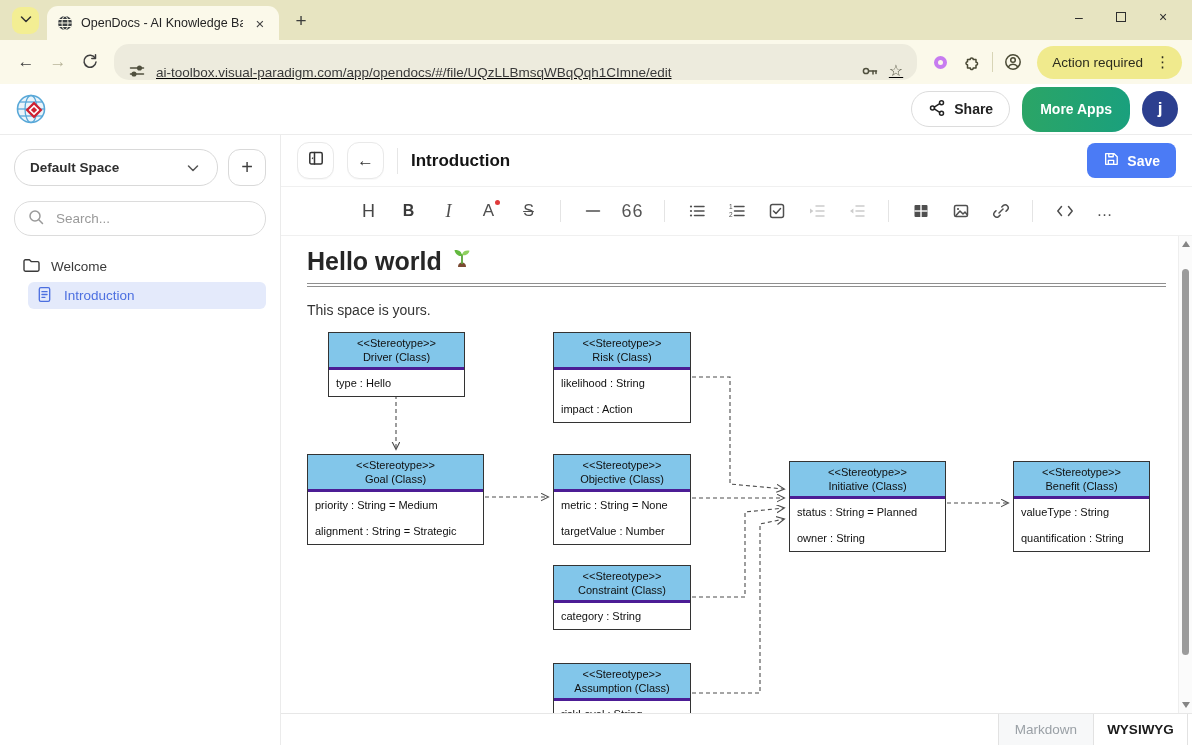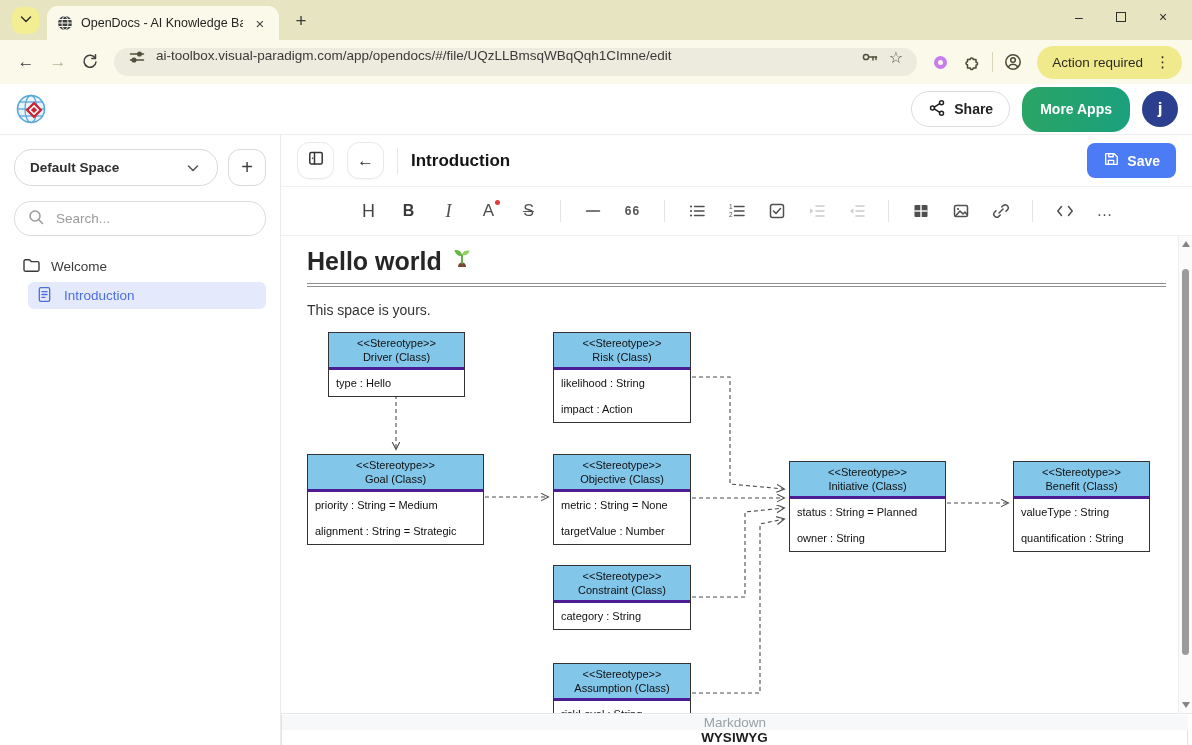--- a/index.html
+++ b/index.html
@@ -15,22 +15,22 @@
   .tab-title{font-size:12.5px;color:#242424;flex:1;white-space:nowrap;overflow:hidden;}
   .tab-close{font-size:15px;color:#444;width:18px;height:18px;display:flex;align-items:center;justify-content:center;border-radius:50%;}
   .new-tab{font-size:19px;color:#3c3c3c;width:28px;height:28px;display:flex;align-items:center;justify-content:center;margin:0 0 5px 8px;}
   .win-controls{margin-left:auto;display:flex;align-self:flex-start;height:34px;}
   .win-btn{width:42px;display:flex;align-items:center;justify-content:center;font-size:14px;color:#2e2e2e;}
   .win-max{width:10px;height:10px;border:1.4px solid #2e2e2e;display:inline-block;}
 
   .chrome-nav{height:44px;background:#fbf9ea;display:flex;align-items:center;padding:0 10px;}
   .nav-btn{width:32px;height:32px;display:flex;align-items:center;justify-content:center;font-size:17px;color:#3f3f3f;border-radius:50%;}
   .nav-btn.disabled{color:#b8b59a;}
-  .url-pill{flex:1;height:28px;background:#edebdd;border-radius:15px;display:flex;align-items:flex-start;
-    padding:0 14px;margin:0 8px;gap:10px;min-width:0;}
+  .url-pill{flex:1;height:36px;background:#edebdd;border-radius:15px;display:flex;align-items:flex-end;
+    padding:0 14px;margin:0 8px;gap:10px;min-width:0;text-decoration:underline;}
   .url-text{font-size:13.5px;color:#3a3a3a;white-space:nowrap;overflow:hidden;flex:1;}
   .pill-ic{color:#50503e;display:flex;align-items:center;}
   .ext-ring{width:13px;height:13px;border:4px solid #c77cf0;border-radius:50%;margin:0 9px;}
   .nav-ic{color:#4a4a35;display:flex;align-items:center;margin:0 7px;}
   .nav-divider{width:1px;height:20px;background:#d8d5b6;margin:0 4px;}
   .star-glyph{font-size:16px;color:#50503e;}
   .action-pill{background:#f0ea8d;border-radius:17px;height:33px;display:flex;align-items:center;
     padding:0 8px 0 15px;margin-left:8px;font-size:13.5px;color:#2c2c1e;gap:8px;}
   .kebab{font-size:15px;color:#2c2c1e;padding:0 4px;}
 
@@ -77,21 +77,21 @@
 
   .editor-toolbar{height:49px;border-bottom:1px solid #f0f0f0;display:flex;align-items:center;justify-content:center;
     gap:9px;color:#4f4f4f;}
   .tb-btn{width:31px;height:31px;display:flex;align-items:center;justify-content:center;font-size:16px;border-radius:6px;}
   .tb-heading{font-size:18px;color:#474747;}
   .tb-bold{font-weight:bold;color:#3a3a3a;font-size:16px;}
   .tb-italic{font-style:italic;font-family:"Liberation Serif",serif;font-size:18px;}
   .tb-font-color{position:relative;font-size:17px;}
   .red-dot{position:absolute;top:4px;right:4px;width:5px;height:5px;border-radius:50%;background:#e03a3a;}
   .tb-strikethrough{text-decoration:line-through;font-size:16px;}
-  .tb-blockquote{font-weight:bold;font-size:12px;letter-spacing:1px;color:#555;}
+  .tb-blockquote{font-weight:normal;font-size:18px;letter-spacing:1px;color:#555;}
   .tb-divider{width:1px;height:22px;background:#e4e4e4;margin:0 7px;}
   .tb-disabled{color:#cccccc;}
   .tb-btn svg{display:block;}
 
   .editor-area{flex:1;position:relative;overflow:hidden;}
   .editor{position:absolute;inset:0 14px 0 0;padding:4px 12px 0 26px;overflow:hidden;}
   .doc-h1{font-size:25px;font-weight:bold;color:#262626;margin:6px 0 0;padding-bottom:7px;
     border-bottom:4px double #8f8f8f;display:flex;align-items:center;gap:8px;}
   .emoji-hidden{position:absolute;width:1px;height:1px;overflow:hidden;clip:rect(0 0 0 0);}
   .doc-par{font-size:14px;color:#333;margin:15px 0 8px;}
@@ -105,21 +105,21 @@
     line-height:14px;color:#101010;}
   .uml-attr{font-size:11px;line-height:26px;height:26px;padding:0 7px;color:#101010;white-space:nowrap;overflow:hidden;}
 
   
   .scrollbar{position:absolute;right:0;top:0;bottom:0;width:14px;background:#fbfbfb;border-left:1px solid #eeeeee;}
   .sb-arrow{position:absolute;left:3px;width:0;height:0;border-left:4px solid transparent;border-right:4px solid transparent;}
   .sb-up{top:5px;border-bottom:6px solid #858585;}
   .sb-down{bottom:5px;border-top:6px solid #858585;}
   .sb-thumb{position:absolute;left:3px;top:33px;width:7px;height:386px;background:#9b9b9b;border-radius:4px;}
 
-  .footer{height:32px;border-top:1px solid #e7e7e7;display:flex;justify-content:flex-end;padding-right:4px;flex-direction:column;}
+  .footer{height:32px;border-top:1px solid #e7e7e7;display:flex;justify-content:flex-end;padding-right:4px;}
   .footer-tab{min-width:95px;display:flex;align-items:center;justify-content:center;font-size:13.5px;
     border-left:1px solid #e2e2e2;padding:0 10px;}
   .footer-markdown{color:#9aa0a6;background:#f7f8f9;}
   .footer-wysiwyg{color:#1b1b1b;font-weight:bold;border-right:1px solid #e2e2e2;background:#fff;}
 </style>
 </head>
 <body>
 
 <div class="chrome-top">
   <div class="chrome-menu-btn">

